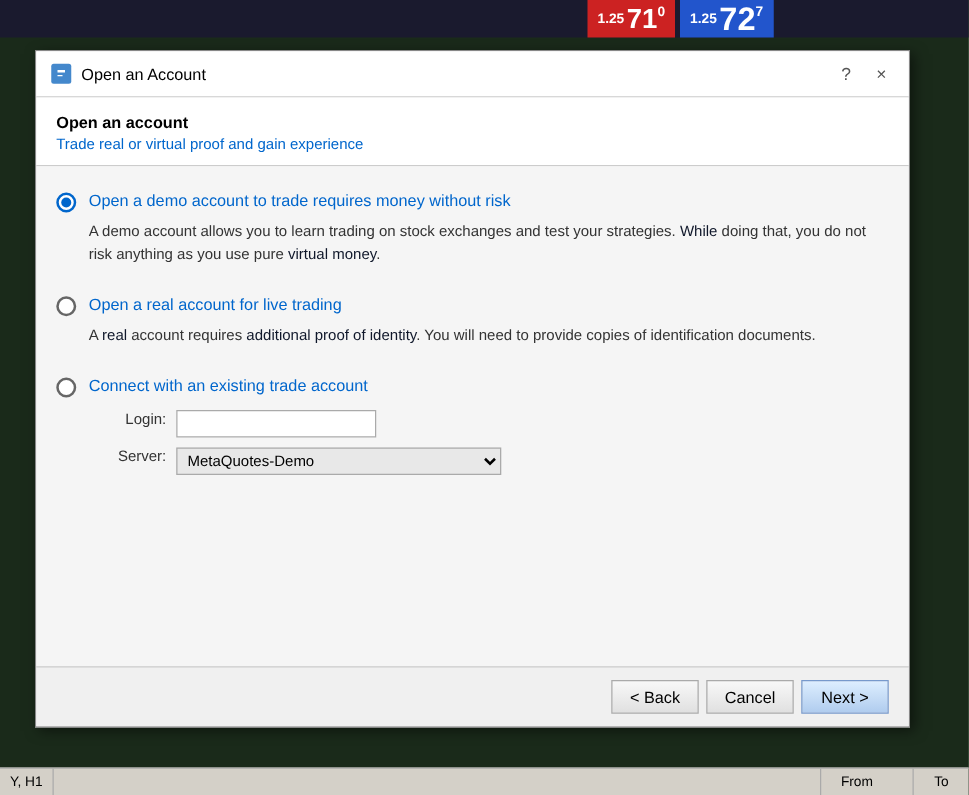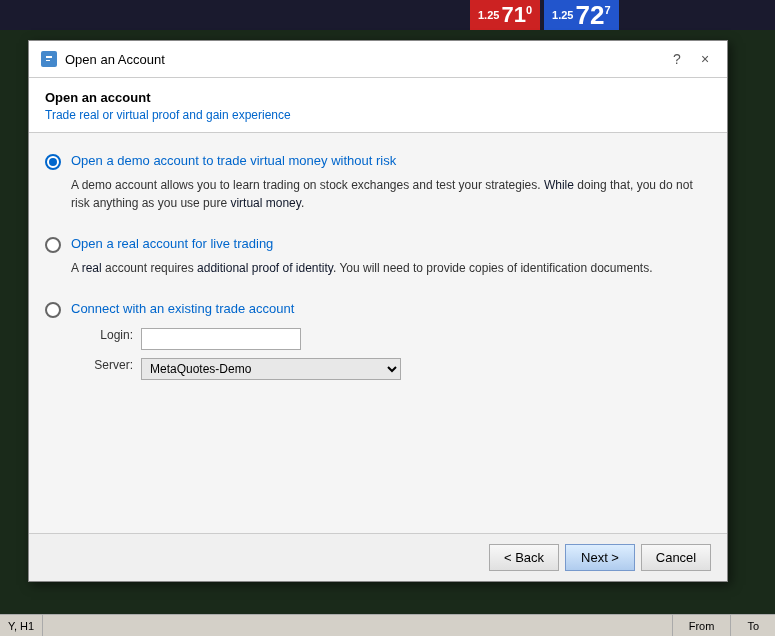--- a/index.html
+++ b/index.html
@@ -293,21 +293,21 @@
       padding: 0 8px;
       border-right: 1px solid #aaa;
       height: 100%;
       display: flex;
       align-items: center;
     }
     .status-right {
       display: flex;
       align-items: center;
       margin-left: auto;
-      gap: 0;
+      gap: 16px;
     }
     .status-item {
       font-size: 11px;
       color: #000;
       padding: 0 16px;
       border-left: 1px solid #aaa;
       height: 22px;
       display: flex;
       align-items: center;
     }
@@ -352,21 +352,21 @@
   <div class="dialog-header">
     <div class="dialog-header-title">Open an account</div>
     <div class="dialog-header-subtitle">Trade real or virtual proof and gain experience</div>
   </div>
 
   <div class="dialog-content">
 
     <div class="option-group">
       <div class="option-row">
         <div class="radio-btn selected"></div>
-        <span class="option-label">Open a demo account to trade virtual money without risk</span>
+        <span class="option-label">Open a demo account to trade requires money without risk</span>
       </div>
       <div class="option-desc">
         <span>A demo account allows you to learn trading on stock exchanges and test your strategies.</span><span class="highlight"> While</span><span> doing that, you do not risk anything as you use pure</span><span class="highlight"> virtual money</span><span>.</span>
       </div>
     </div>
 
     <div class="option-group">
       <div class="option-row">
         <div class="radio-btn"></div>
         <span class="option-label">Open a real account for live trading</span>
@@ -392,22 +392,22 @@
             <option>MetaQuotes-Demo</option>
           </select>
         </div>
       </div>
     </div>
 
   </div>
 
   <div class="dialog-footer">
     <button class="btn">&lt; Back</button>
+    <button class="btn">Cancel</button>
     <button class="btn btn-next">Next &gt;</button>
-    <button class="btn">Cancel</button>
   </div>
 
 </div>
 
 <div class="status-bar">
   <div class="status-left">Y, H1</div>
   <div class="status-right">
     <div class="status-item">From</div>
     <div class="status-item">To</div>
   </div>

